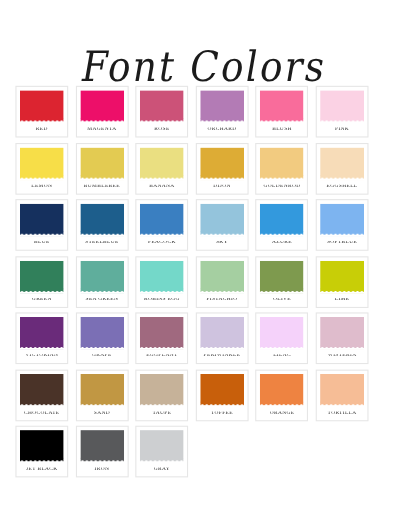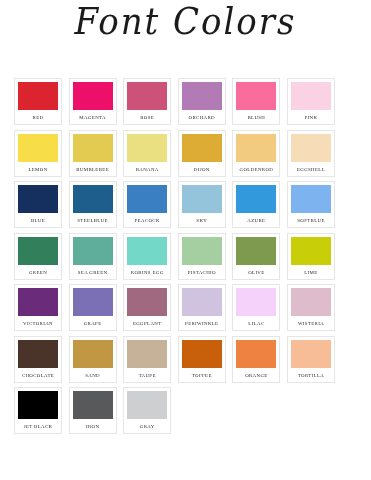--- a/index.html
+++ b/index.html
@@ -20,21 +20,21 @@
     height: 480px;
     position: relative;
     background: #ffffff;
     box-sizing: border-box;
   }
 
   
   #title-area {
     height: 78px;
     display: flex;
-    align-items: flex-start;
+    align-items: flex-end;
     justify-content: center;
     padding-top: 4px;
     box-sizing: border-box;
   }
   #page-title {
     font-family: "DejaVu Serif", "Liberation Serif", serif;
     font-style: italic;
     font-weight: 400;
     font-size: 34px;
     letter-spacing: 2px;

